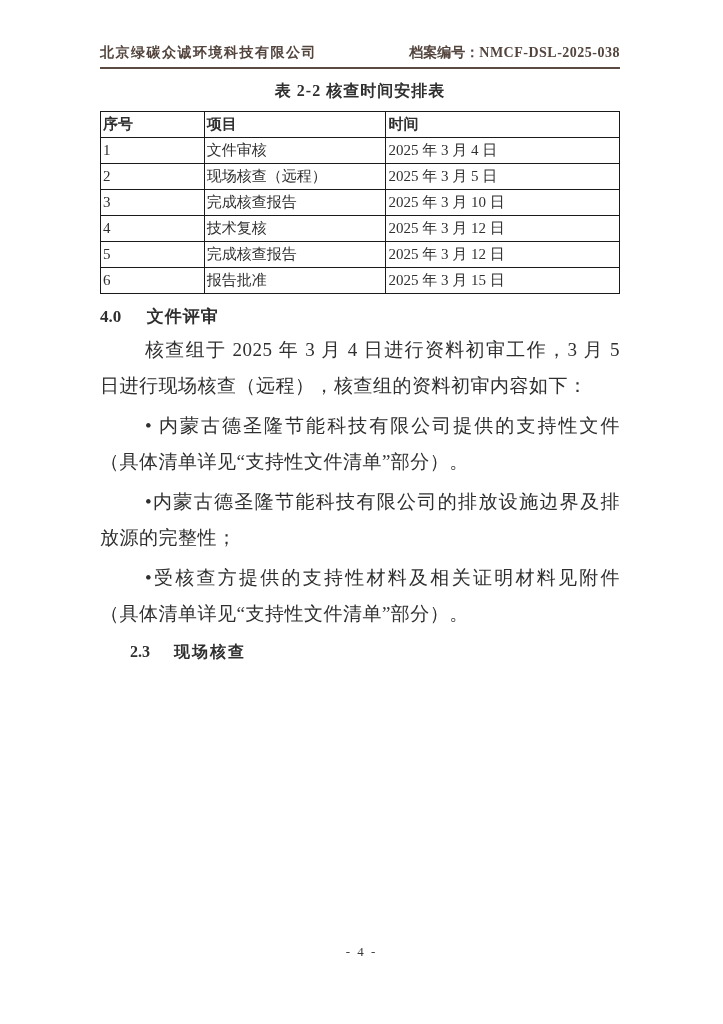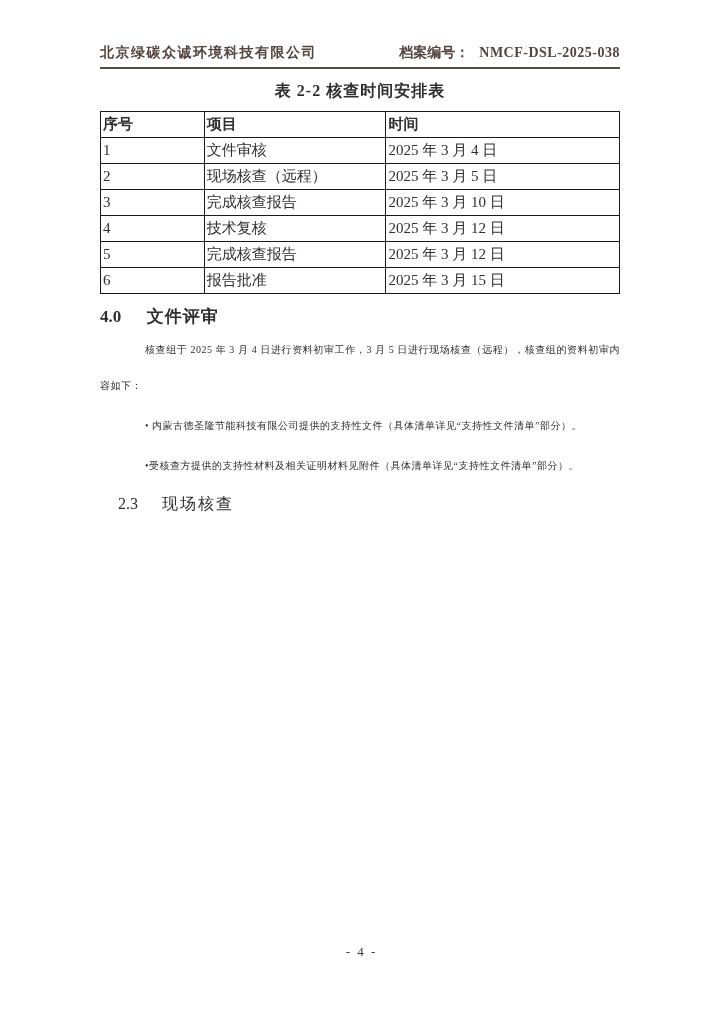--- a/index.html
+++ b/index.html
@@ -23,21 +23,21 @@
     justify-content: space-between;
     align-items: flex-end;
     padding-bottom: 5px;
     border-bottom: 2px solid #5a4a42;
     color: #53453e;
     font-size: 14px;
     font-weight: bold;
   }
   .company { letter-spacing: 1.5px; }
   .archive { white-space: nowrap; }
-  .archive .archive-no { margin-left: 10px; letter-spacing: 0.5px; }
+  .archive .archive-no { letter-spacing: 0.5px; }
   
   .content {
     position: absolute;
     top: 81px;
     left: 100px;
     width: 520px;
   }
   .table-title {
     text-align: center;
     font-weight: bold;
@@ -64,28 +64,28 @@
   .col-time { width: 45%; }
   h2.h22 {
     margin-top: 11px;
     font-size: 17px;
     font-weight: bold;
     letter-spacing: 1px;
   }
   h2 .sec-num { margin-right: 1.5em; letter-spacing: 0; }
   h2.h23 {
     margin-top: 10px;
-    margin-left: 18px;
+    margin-left: 30px;
     font-size: 16px;
-    font-weight: normal;
+    font-weight: bold;
     letter-spacing: 2px;
   }
   p.body-p {
     margin-top: 4px;
-    font-size: 10px;
+    font-size: 19px;
     line-height: 36px;
     text-align: justify;
     text-indent: 45px;
     letter-spacing: 0.5px;
   }
   p.last-p { margin-top: 8px; }
   
   .doc-footer {
     position: absolute;
     top: 944px;
@@ -159,20 +159,21 @@
         </tr>
       </tbody>
     </table>
 
     <h2 class="h22">
       <span class="sec-num">4.0</span><span>文件评审</span>
     </h2>
 
     <p class="body-p">核查组于 2025 年 3 月 4 日进行资料初审工作，3 月 5 日进行现场核查（远程），核查组的资料初审内容如下：</p>
     <p class="body-p">• 内蒙古德圣隆节能科技有限公司提供的支持性文件（具体清单详见“支持性文件清单”部分）。</p>
+    <p class="body-p">•内蒙古德圣隆节能科技有限公司的排放设施边界及排放源的完整性；</p>
     <p class="body-p">•受核查方提供的支持性材料及相关证明材料见附件（具体清单详见“支持性文件清单”部分）。</p>
 
     <h2 class="h23">
       <span class="sec-num">2.3</span><span>现场核查</span>
     </h2>
 
 
   </main>
 
   <footer class="doc-footer">

